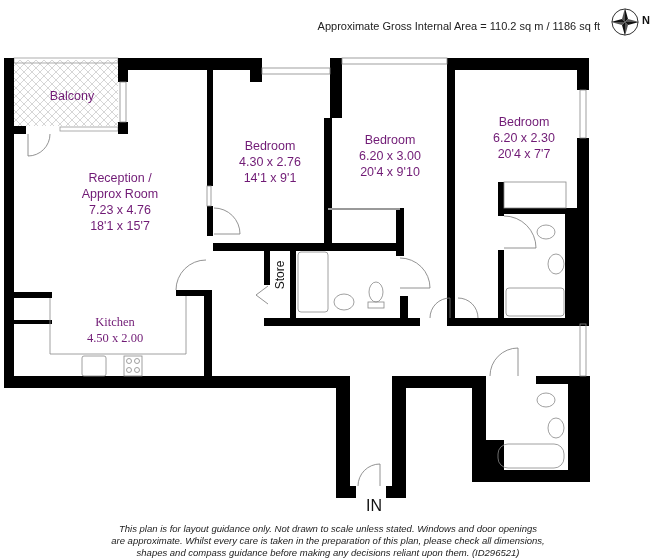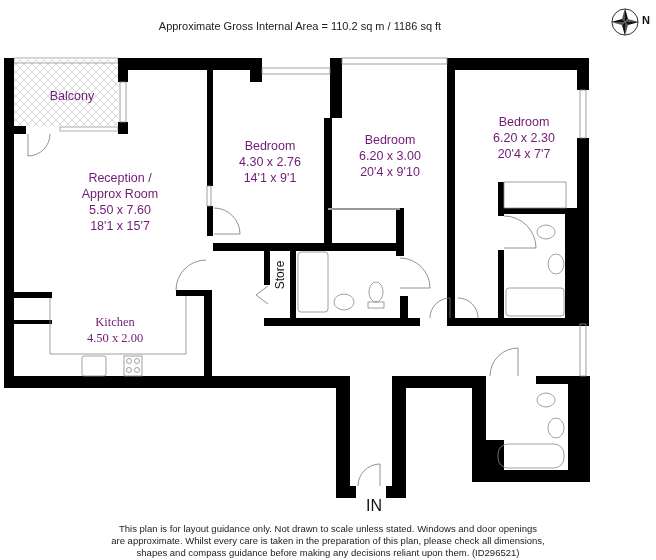--- a/index.html
+++ b/index.html
@@ -1,24 +1,24 @@
 <!DOCTYPE html>
 <html><head>
 <meta charset="utf-8">
 <style>
   html,body{margin:0;padding:0;background:#ffffff;}
   body{width:656px;height:560px;position:relative;overflow:hidden;font-family:"Liberation Sans",sans-serif;color:#111;}
-  .title{position:absolute;left:0;top:20px;width:600px;text-align:center;font-size:11px;color:#222;}
+  .title{position:absolute;left:0;top:20px;width:600px;text-align:right;font-size:11px;color:#222;}
   .compass{position:absolute;left:610px;top:4px;width:44px;height:38px;}
   .compass .n{position:absolute;left:32px;top:10px;font-size:11px;font-weight:bold;}
   svg.plan{position:absolute;left:0;top:0;}
   .lbl{position:absolute;text-align:center;font-size:12.5px;line-height:16px;color:#701a75;}
   .store{position:absolute;left:266px;top:268px;font-size:12px;transform:rotate(-90deg);transform-origin:center;}
   .in{position:absolute;left:366px;top:497px;font-size:16px;}
-  .footer{position:absolute;left:0;top:523px;width:656px;text-align:center;font-size:9.5px;line-height:12px;color:#222;}
+  .footer{position:absolute;left:0;top:523px;width:656px;text-align:center;font-size:9.5px;line-height:12px;color:#222;font-style:italic;}
 </style>
 </head>
 <body>
 
 <div class="title">Approximate Gross Internal Area = 110.2 sq m / 1186 sq ft</div>
 
 <div class="compass">
   <svg width="32" height="36" viewBox="0 0 32 36">
     <circle cx="15" cy="18" r="13" fill="none" stroke="#333" stroke-width="1"></circle>
     <polygon points="15,4 18,15 15,18" fill="#111"></polygon>
@@ -151,21 +151,21 @@
   </g>
 </svg>
 
 <div class="lbl" style="left:40px;top:88px;width:64px;">
   <div>Balcony</div>
 </div>
 
 <div class="lbl" style="left:60px;top:170px;width:120px;">
   <div>Reception /</div>
   <div>Approx Room</div>
-  <div>5.50 x 7.60</div>
+  <div>7.23 x 4.76</div>
   <div>18'1 x 15'7</div>
 </div>
 
 <div class="lbl" style="left:60px;top:314px;width:110px;font-family:Liberation Serif, serif;">
   <div>Kitchen</div>
   <div>4.50 x 2.00</div>
 </div>
 
 <div class="lbl" style="left:222px;top:138px;width:96px;">
   <div>Bedroom</div>

